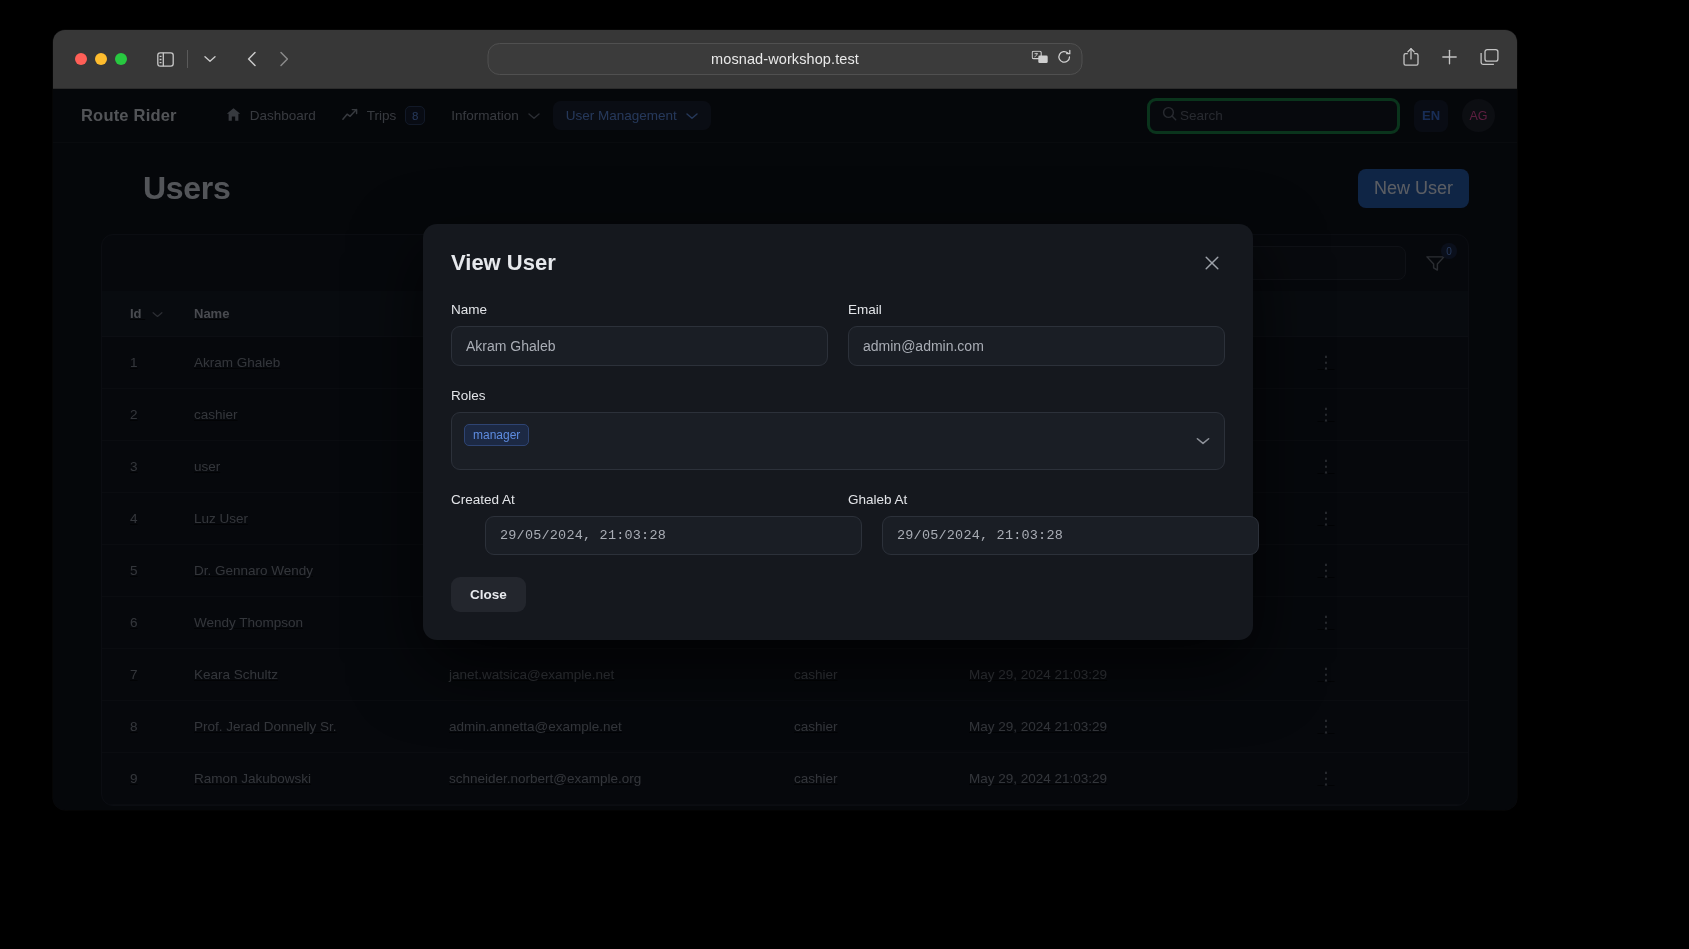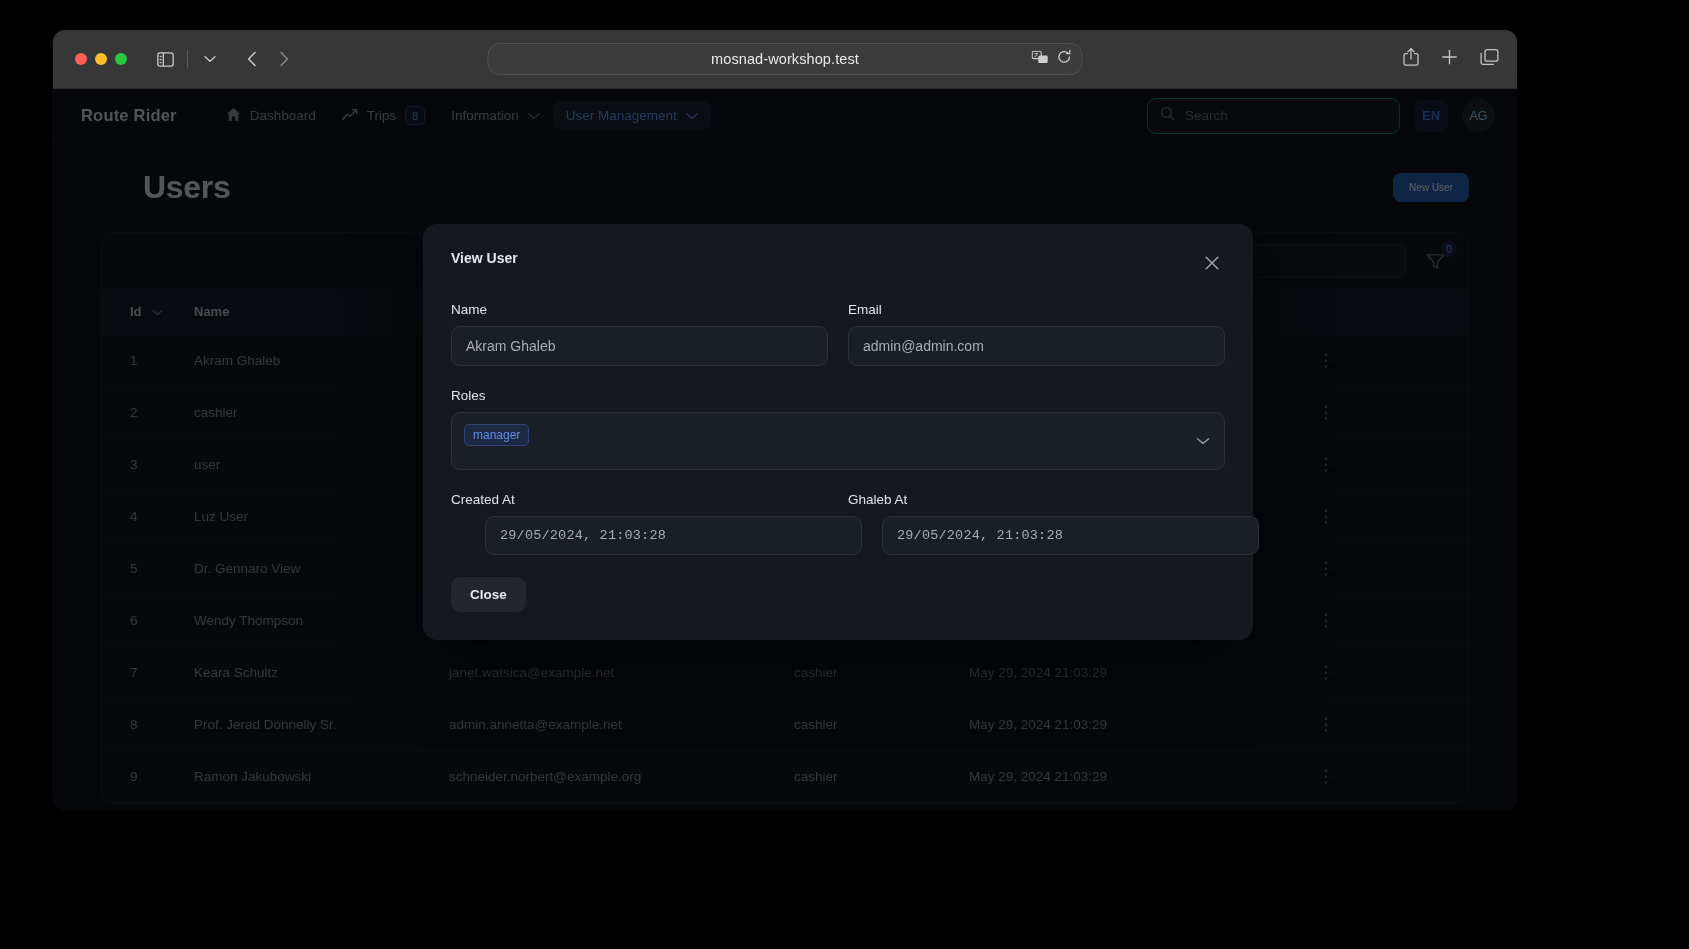--- a/index.html
+++ b/index.html
@@ -132,44 +132,44 @@
   .chev { color: #6b7079; display: inline-flex; }
   .nav-item.active .chev { color: #5e8ce0; }
 
   #nav-right {
     position: absolute; right: 22px; top: 50%; transform: translateY(-50%);
     display: flex; align-items: center; gap: 14px;
   }
   #search-box {
     width: 253px; height: 36px;
     background: #0f1117;
-    border: 1px solid #15803d;
+    border: 3px solid #15803d;
     border-radius: 9px;
     display: flex; align-items: center;
-    padding: 0 12px; gap: 10px;
+    padding: 0 12px; gap: 3px;
   }
   #search-input {
     background: transparent; border: none; outline: none;
     color: #9aa0aa; font-size: 13.5px;
     font-family: "Liberation Sans", sans-serif;
     width: 100%;
   }
   #search-input::placeholder { color: #62666f; }
   #lang-btn {
     width: 34px; height: 32px;
     background: #131a28;
     border-radius: 8px;
     display: flex; align-items: center; justify-content: center;
     color: #3b6fd4; font-size: 13px; font-weight: bold;
   }
   #avatar {
     width: 33px; height: 33px; border-radius: 50%;
     background: #1b1d23;
     display: flex; align-items: center; justify-content: center;
-    color: #7dd3fc; font-size: 12.5px;
+    color: #ec4899; font-size: 12.5px;
   }
 
   
   #page {
     position: relative;
     padding: 26px 48px 0 48px;
     height: 667px;
   }
   #page-head {
     display: flex; align-items: center; justify-content: space-between;
@@ -177,21 +177,21 @@
   }
   #page-title {
     color: #d6d8dc;
     font-size: 32px; font-weight: bold;
     letter-spacing: -.3px;
     margin-left: 42px;
   }
   #new-user-btn {
     background: #2459a8;
     color: #e9eef7;
-    font-size: 10px;
+    font-size: 18px;
     padding: 9px 16px;
     border-radius: 8px;
     border: none;
     font-family: "Liberation Sans", sans-serif;
   }
 
   
   #table-card {
     background: #0d0f14;
     border: 1px solid #191c23;
@@ -264,21 +264,21 @@
     background: #15181e;
     border-radius: 14px;
     box-shadow: 0 26px 70px rgba(0,0,0,0.72);
     padding: 26px 28px 28px 28px;
     z-index: 50;
   }
   #modal-header {
     display: flex; align-items: flex-start; justify-content: space-between;
     margin-bottom: 26px;
   }
-  #modal-title { color: #e6e8ec; font-size: 14px; font-weight: bold; }
+  #modal-title { color: #e6e8ec; font-size: 22px; font-weight: bold; }
   #modal-close {
     width: 26px; height: 26px;
     display: flex; align-items: center; justify-content: center;
     color: #9da1a9;
     background: transparent; border: none;
   }
   .field-grid {
     display: grid;
     grid-template-columns: 1fr 1fr;
     gap: 20px;
@@ -547,21 +547,21 @@
                 <tr>
                   <td class="col-id">4</td>
                   <td class="col-name">Luz User</td>
                   <td class="col-email">lilly13@example.org</td>
                   <td class="col-roles">cashier</td>
                   <td class="col-date">May 29, 2024 21:03:29</td>
                   <td class="col-act"><span class="kebab">⋮</span></td>
                 </tr>
                 <tr>
                   <td class="col-id">5</td>
-                  <td class="col-name">Dr. Gennaro View</td>
+                  <td class="col-name">Dr. Gennaro Wendy</td>
                   <td class="col-email">hpaucek@example.net</td>
                   <td class="col-roles">cashier</td>
                   <td class="col-date">May 29, 2024 21:03:29</td>
                   <td class="col-act"><span class="kebab">⋮</span></td>
                 </tr>
                 <tr>
                   <td class="col-id">6</td>
                   <td class="col-name">Wendy Thompson</td>
                   <td class="col-email">monahan.bennett@example.net</td>
                   <td class="col-roles">cashier</td>

